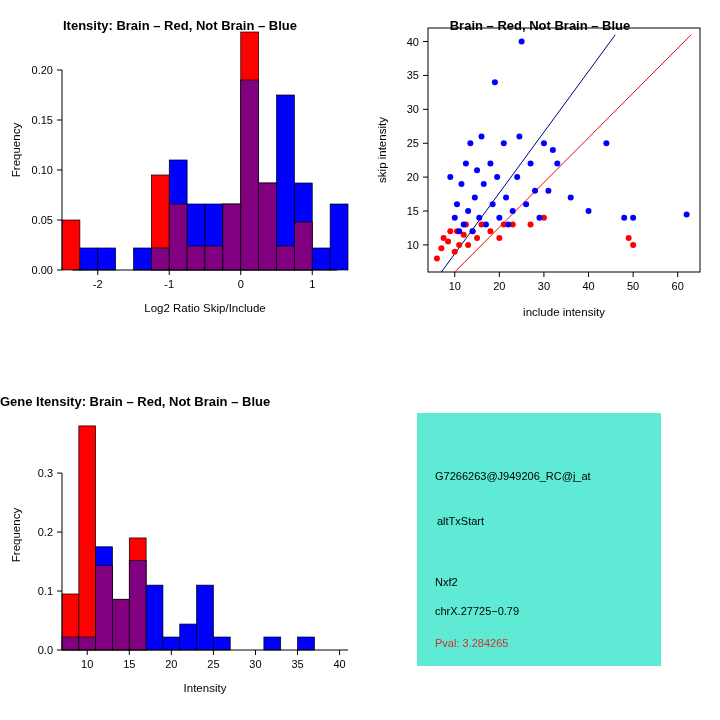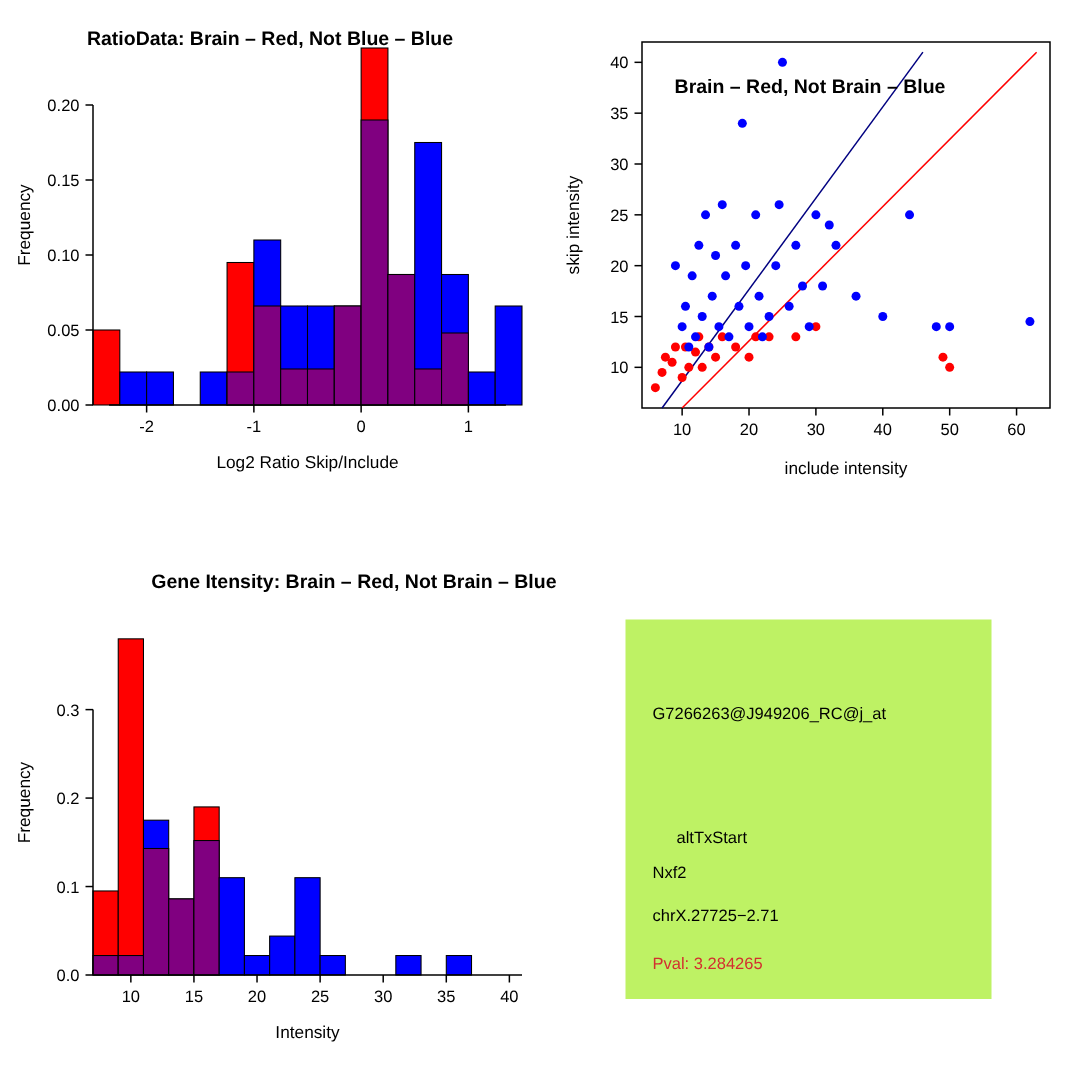--- a/index.html
+++ b/index.html
@@ -2,31 +2,31 @@
 <html><head>
 <meta charset="utf-8">
 <style>
   html,body{margin:0;padding:0;background:#ffffff;}
   body{width:720px;height:720px;font-family:"Liberation Sans",sans-serif;color:#000;}
   #page{position:relative;width:720px;height:720px;overflow:hidden;}
   .panel{position:absolute;}
   .ptitle{font-weight:bold;font-size:13px;text-align:center;}
   svg{display:block;}
   text{font-family:"Liberation Sans",sans-serif;}
-  .infobox{background:#bef264;}
+  .infobox{background:#5eead4;}
   .infoline{font-size:11px;}
   .pval{color:#d32f2f;}
 </style>
 </head>
 <body>
 
 <div id="page">
 
   <div class="panel" style="left:0;top:0;width:360px;height:360px;">
-    <div class="ptitle" style="position:absolute;left:0;top:18px;width:360px;">RatioData: Brain – Red, Not Blue – Blue</div>
+    <div class="ptitle" style="position:absolute;left:0;top:18px;width:360px;">Itensity: Brain – Red, Not Brain – Blue</div>
     <svg width="360" height="330" viewBox="0 0 360 330">
       <g id="ratio-plot">
           <rect x="62" y="220" width="17.875" height="50" fill="#ff0000" stroke="#000" stroke-width="0.7"></rect>
           <rect x="79.875" y="248" width="17.875" height="22" fill="#0000ff" stroke="#000" stroke-width="0.7"></rect>
           <rect x="97.75" y="248" width="17.875" height="22" fill="#0000ff" stroke="#000" stroke-width="0.7"></rect>
           <rect x="133.5" y="248" width="17.875" height="22" fill="#0000ff" stroke="#000" stroke-width="0.7"></rect>
           <rect x="151.375" y="175" width="17.875" height="95" fill="#ff0000" stroke="#000" stroke-width="0.7"></rect>
           <rect x="151.375" y="248" width="17.875" height="22" fill="#800080" stroke="#000" stroke-width="0.7"></rect>
           <rect x="169.25" y="160" width="17.875" height="110" fill="#0000ff" stroke="#000" stroke-width="0.7"></rect>
           <rect x="169.25" y="204" width="17.875" height="66" fill="#800080" stroke="#000" stroke-width="0.7"></rect>
@@ -66,21 +66,21 @@
           <text x="53" y="124" font-size="11" text-anchor="end" fill="#000" font-weight="normal">0.15</text>
           <line x1="62" y1="70" x2="57" y2="70" stroke="#000"></line>
           <text x="53" y="74" font-size="11" text-anchor="end" fill="#000" font-weight="normal">0.20</text>
           <text x="205" y="312" font-size="11.5" text-anchor="middle" fill="#000" font-weight="normal">Log2 Ratio Skip/Include</text>
           <text x="20" y="150" font-size="11.5" text-anchor="middle" fill="#000" font-weight="normal" transform="rotate(-90 20 150)">Frequency</text>
         </g>
     </svg>
   </div>
 
   <div class="panel" style="left:360px;top:0;width:360px;height:360px;">
-    <div class="ptitle" style="position:absolute;left:0;top:18px;width:360px;margin-top:32px;">Brain – Red, Not Brain – Blue</div>
+    <div class="ptitle" style="position:absolute;left:0;top:18px;width:360px;">Brain – Red, Not Brain – Blue</div>
     <svg width="360" height="330" viewBox="0 0 360 330">
       <g id="scatter-plot">
           <rect x="68" y="28" width="272" height="244" fill="none" stroke="#000" stroke-width="1"></rect>
           <line x1="81.37704918032787" y1="272" x2="255.27868852459017" y2="34.77777777777777" stroke="#000080" stroke-width="1"></line>
           <line x1="94.75409836065575" y1="272" x2="331.08196721311475" y2="34.77777777777777" stroke="#ff0000" stroke-width="1"></line>
           <circle cx="76.91803278688525" cy="258.44444444444446" r="3" fill="#ff0000"></circle>
           <circle cx="81.37704918032787" cy="248.27777777777777" r="3" fill="#ff0000"></circle>
           <circle cx="83.60655737704919" cy="238.11111111111111" r="3" fill="#ff0000"></circle>
           <circle cx="88.0655737704918" cy="241.5" r="3" fill="#ff0000"></circle>
           <circle cx="90.29508196721312" cy="231.33333333333334" r="3" fill="#ff0000"></circle>
@@ -169,21 +169,21 @@
           <text x="59" y="79.44444444444443" font-size="11" text-anchor="end" fill="#000" font-weight="normal">35</text>
           <line x1="68" y1="41.55555555555557" x2="63" y2="41.55555555555557" stroke="#000"></line>
           <text x="59" y="45.55555555555557" font-size="11" text-anchor="end" fill="#000" font-weight="normal">40</text>
           <text x="204" y="316" font-size="11.5" text-anchor="middle" fill="#000" font-weight="normal">include intensity</text>
           <text x="26" y="150" font-size="11.5" text-anchor="middle" fill="#000" font-weight="normal" transform="rotate(-90 26 150)">skip intensity</text>
         </g>
     </svg>
   </div>
 
   <div class="panel" style="left:0;top:370px;width:360px;height:350px;">
-    <div class="ptitle" style="position:absolute;left:0;top:10px;width:360px;text-align:right;margin-left:11px;">Gene Itensity: Brain – Red, Not Brain – Blue</div>
+    <div class="ptitle" style="position:absolute;left:0;top:24px;width:360px;text-align:left;">Gene Itensity: Brain – Red, Not Brain – Blue</div>
     <svg width="360" height="330" viewBox="0 0 360 330" style="position:absolute;left:0;top:22px;">
       <g id="intensity-plot">
           <rect x="62" y="201.97435897435898" width="16.82352941176471" height="56.02564102564102" fill="#ff0000" stroke="#000" stroke-width="0.7"></rect>
           <rect x="62" y="245.02564102564102" width="16.82352941176471" height="12.974358974358978" fill="#800080" stroke="#000" stroke-width="0.7"></rect>
           <rect x="78.82352941176471" y="33.89743589743591" width="16.82352941176471" height="224.1025641025641" fill="#ff0000" stroke="#000" stroke-width="0.7"></rect>
           <rect x="78.82352941176471" y="245.02564102564102" width="16.82352941176471" height="12.974358974358978" fill="#800080" stroke="#000" stroke-width="0.7"></rect>
           <rect x="95.64705882352942" y="154.79487179487182" width="16.823529411764696" height="103.20512820512818" fill="#0000ff" stroke="#000" stroke-width="0.7"></rect>
           <rect x="95.64705882352942" y="173.66666666666669" width="16.823529411764696" height="84.33333333333331" fill="#800080" stroke="#000" stroke-width="0.7"></rect>
           <rect x="112.47058823529412" y="207.2820512820513" width="16.823529411764724" height="50.7179487179487" fill="#0000ff" stroke="#000" stroke-width="0.7"></rect>
           <rect x="112.47058823529412" y="207.2820512820513" width="16.823529411764724" height="50.7179487179487" fill="#800080" stroke="#000" stroke-width="0.7"></rect>
@@ -221,19 +221,19 @@
           <line x1="62" y1="81.0769230769231" x2="57" y2="81.0769230769231" stroke="#000"></line>
           <text x="53" y="85.0769230769231" font-size="11" text-anchor="end" fill="#000" font-weight="normal">0.3</text>
           <text x="205" y="300" font-size="11.5" text-anchor="middle" fill="#000" font-weight="normal">Intensity</text>
           <text x="20" y="143" font-size="11.5" text-anchor="middle" fill="#000" font-weight="normal" transform="rotate(-90 20 143)">Frequency</text>
         </g>
     </svg>
   </div>
 
   <div class="panel infobox" style="left:417px;top:413px;width:244px;height:253px;">
     <div class="infoline" style="position:absolute;left:18px;top:57px;">G7266263@J949206_RC@j_at</div>
-    <div class="infoline" style="position:absolute;left:34px;top:102px;margin-top:38px;">altTxStart</div>
+    <div class="infoline" style="position:absolute;left:20px;top:102px;">altTxStart</div>
     <div class="infoline" style="position:absolute;left:18px;top:147px;margin-top:16px;">Nxf2</div>
-    <div class="infoline" style="position:absolute;left:18px;top:192px;">chrX.27725−2.71</div>
+    <div class="infoline" style="position:absolute;left:18px;top:192px;">chrX.27725−0.79</div>
     <div class="infoline pval" style="position:absolute;left:18px;top:224px;">Pval: 3.284265</div>
   </div>
 
 </div>
 
 </body></html>

